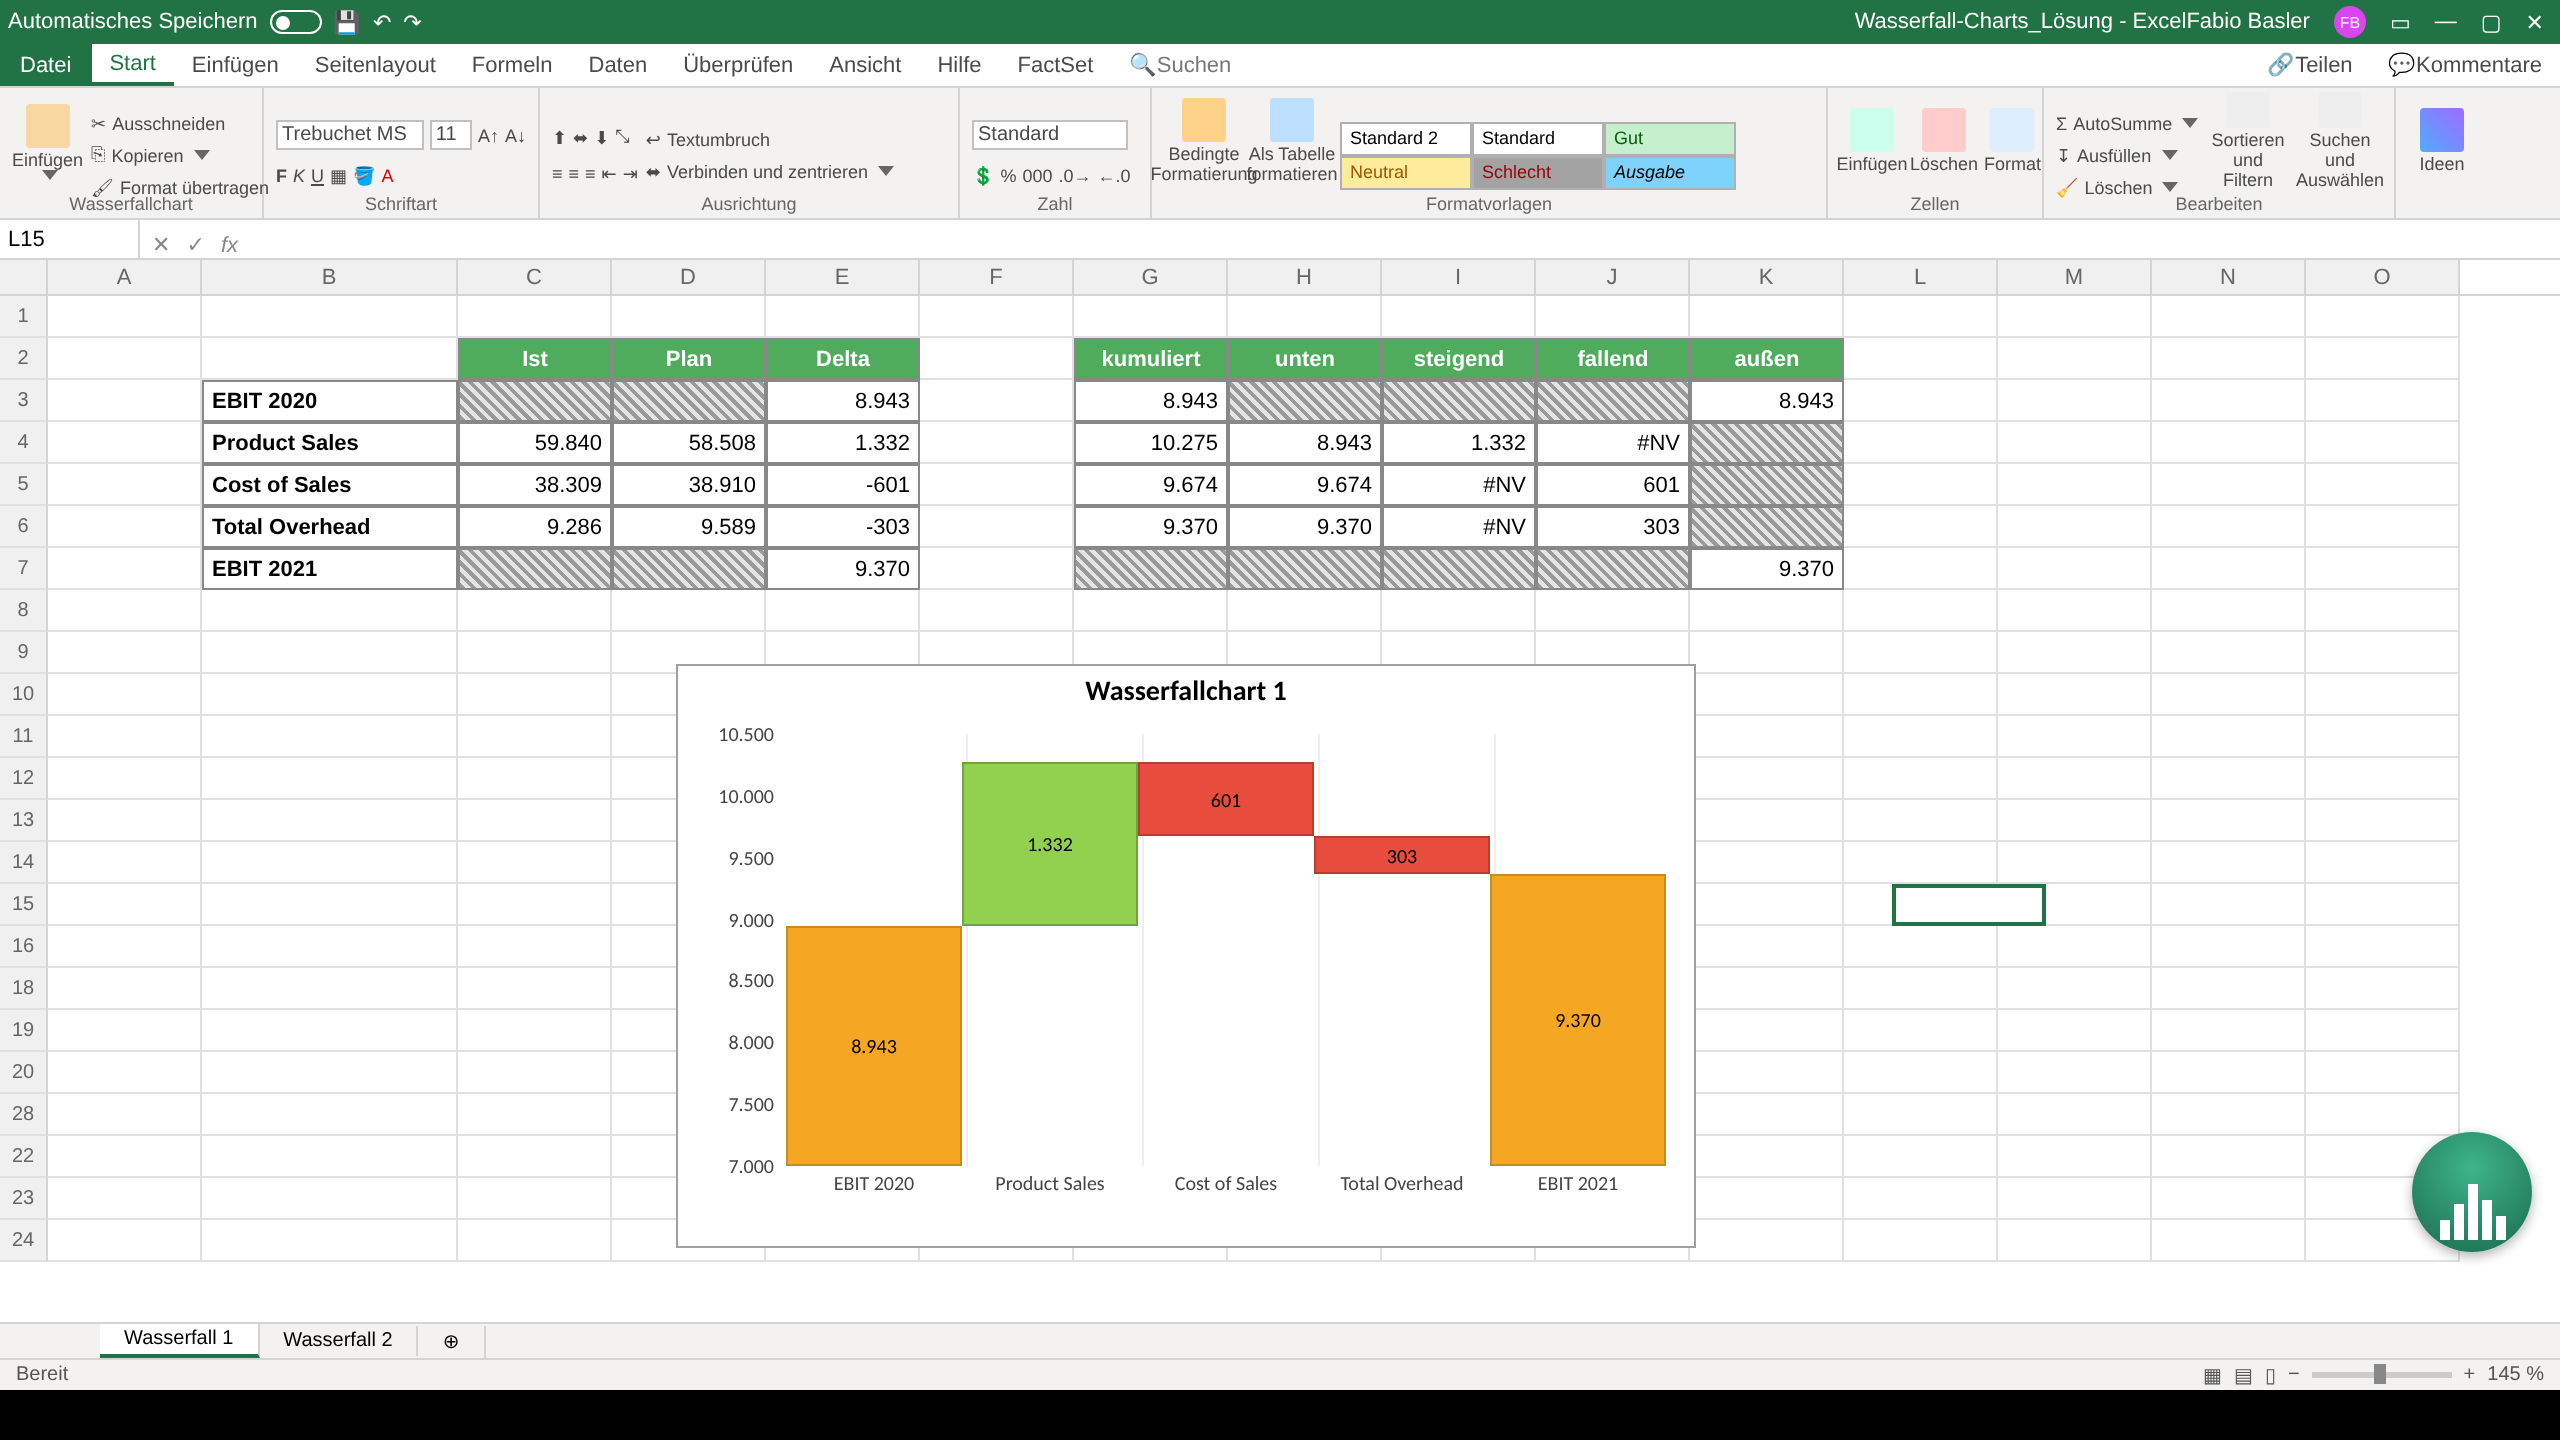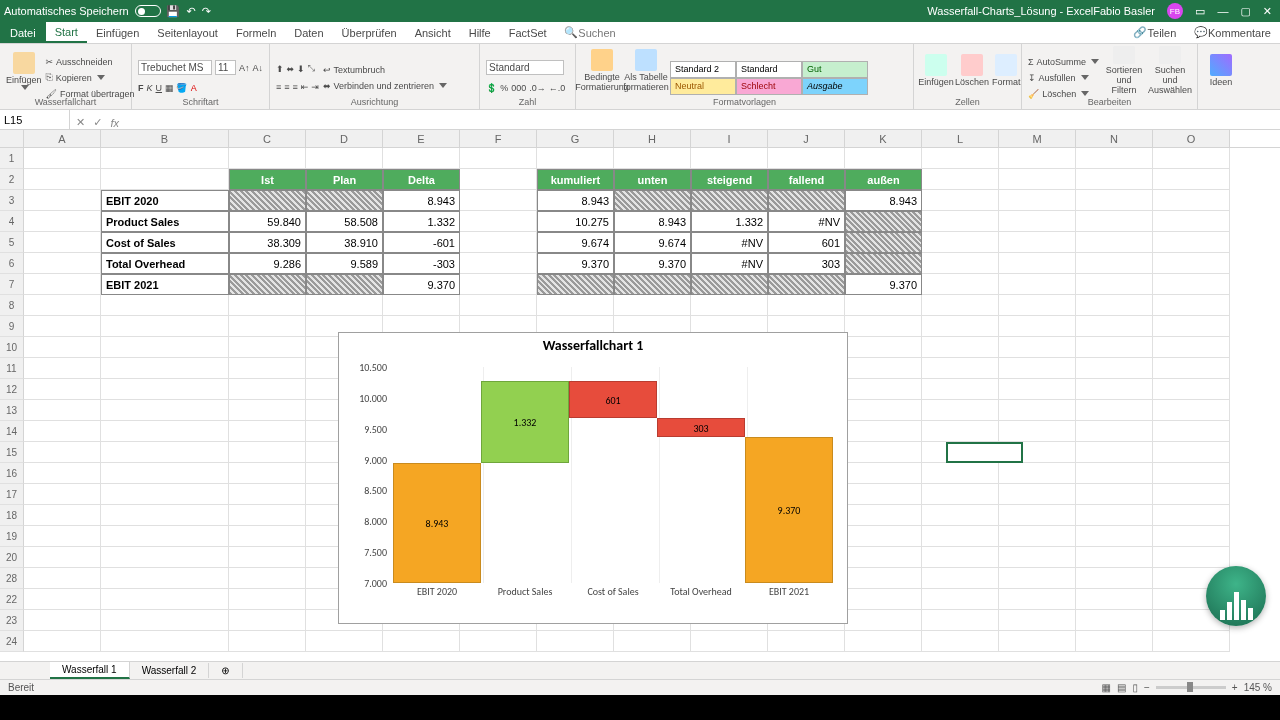--- a/index.html
+++ b/index.html
@@ -25,21 +25,21 @@
   .vstack { display: flex; flex-direction: column; justify-content: center; }
   .bigbtn { display: flex; flex-direction: column; align-items: center; justify-content: center; width: 40px; height: 50px; font-size: 9px; color: #4a4a4a; text-align: center; line-height: 1.1; }
   .bigbtn .bicon { width: 22px; height: 22px; background: #ddd; border-radius: 2px; margin-bottom: 2px; }
   .small-row { display: flex; align-items: center; gap: 3px; font-size: 9px; color: #4a4a4a; white-space: nowrap; height: 16px; }
   .font-sel { border: 1px solid #c0c0c0; background:#fff; font-size: 10px; padding: 1px 2px; }
   .style-cell { width: 66px; height: 17px; border: 1px solid #b0b0b0; font-size: 9px; padding: 1px 4px; display: flex; align-items: center; }
   .style-std2 { background: #fff; }
   .style-std  { background: #fff; }
   .style-gut  { background: #c6efce; color:#006100; }
   .style-neu  { background: #ffeb9c; color:#9c5700; }
-  .style-schl { background: #f9a8d4; color:#9c0006; }
+  .style-schl { background: #a3a3a3; color:#9c0006; }
   .style-aus  { background: #7dd3fc; font-style: italic; }
   .namebox-row { height: 20px; background: #fff; border-bottom: 1px solid #d4d4d4; display: flex; align-items: flex-end; font-size: 11px; }
   .namebox { width: 70px; border-right: 1px solid #d4d4d4; padding: 0 4px; height: 100%; display: flex; align-items: center; }
   .fx-area { display: flex; align-items: center; gap: 8px; padding-left: 6px; color:#888; }
   .grid-area { position: relative; height: 528px; background: #fff; }
   .colheads { display: flex; height: 18px; border-bottom: 1px solid #d4d4d4; }
   .corner { width: 24px; background: #f0f0f0; border-right: 1px solid #d4d4d4; }
   .ch { width: 77px; background: #f0f0f0; border-right: 1px solid #d4d4d4; display: flex; align-items: center; justify-content: center; color:#666; font-size: 11px; }
   .ch.wide { width: 128px; }
   .rows { position: relative; }
@@ -575,38 +575,20 @@
           <div class="cell "></div>
           <div class="cell "></div>
           <div class="cell "></div>
           <div class="cell "></div>
           <div class="cell "></div>
           <div class="cell "></div>
           <div class="cell "></div>
           <div class="cell "></div>
         </div>
         <div class="row">
-          <div class="rh">17</div>
-          <div class="cell "></div>
-          <div class="cell wide"></div>
-          <div class="cell "></div>
-          <div class="cell "></div>
-          <div class="cell "></div>
-          <div class="cell "></div>
-          <div class="cell "></div>
-          <div class="cell "></div>
-          <div class="cell "></div>
-          <div class="cell "></div>
-          <div class="cell "></div>
-          <div class="cell "></div>
-          <div class="cell "></div>
-          <div class="cell "></div>
-          <div class="cell "></div>
-        </div>
-        <div class="row">
           <div class="rh">18</div>
           <div class="cell "></div>
           <div class="cell wide"></div>
           <div class="cell "></div>
           <div class="cell "></div>
           <div class="cell "></div>
           <div class="cell "></div>
           <div class="cell "></div>
           <div class="cell "></div>
           <div class="cell "></div>

